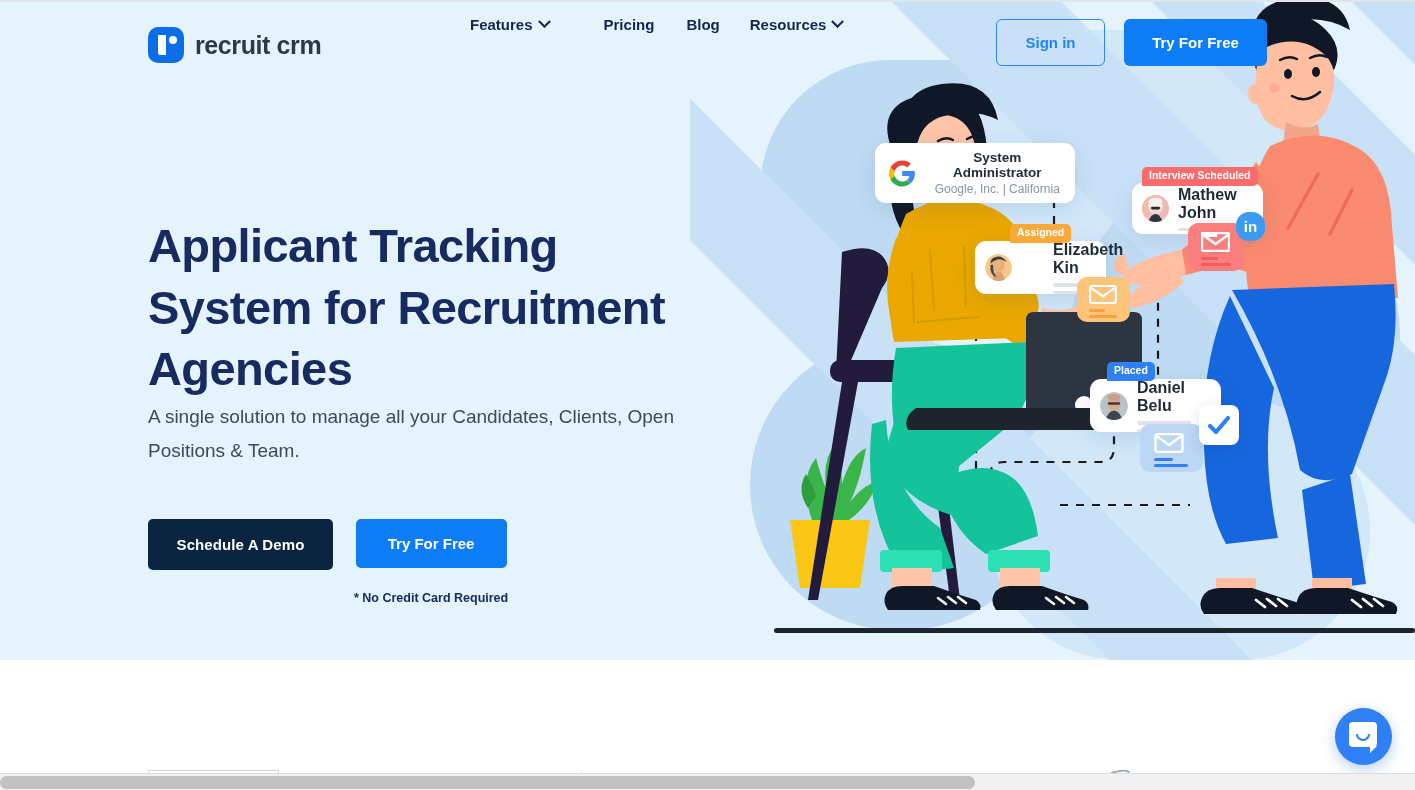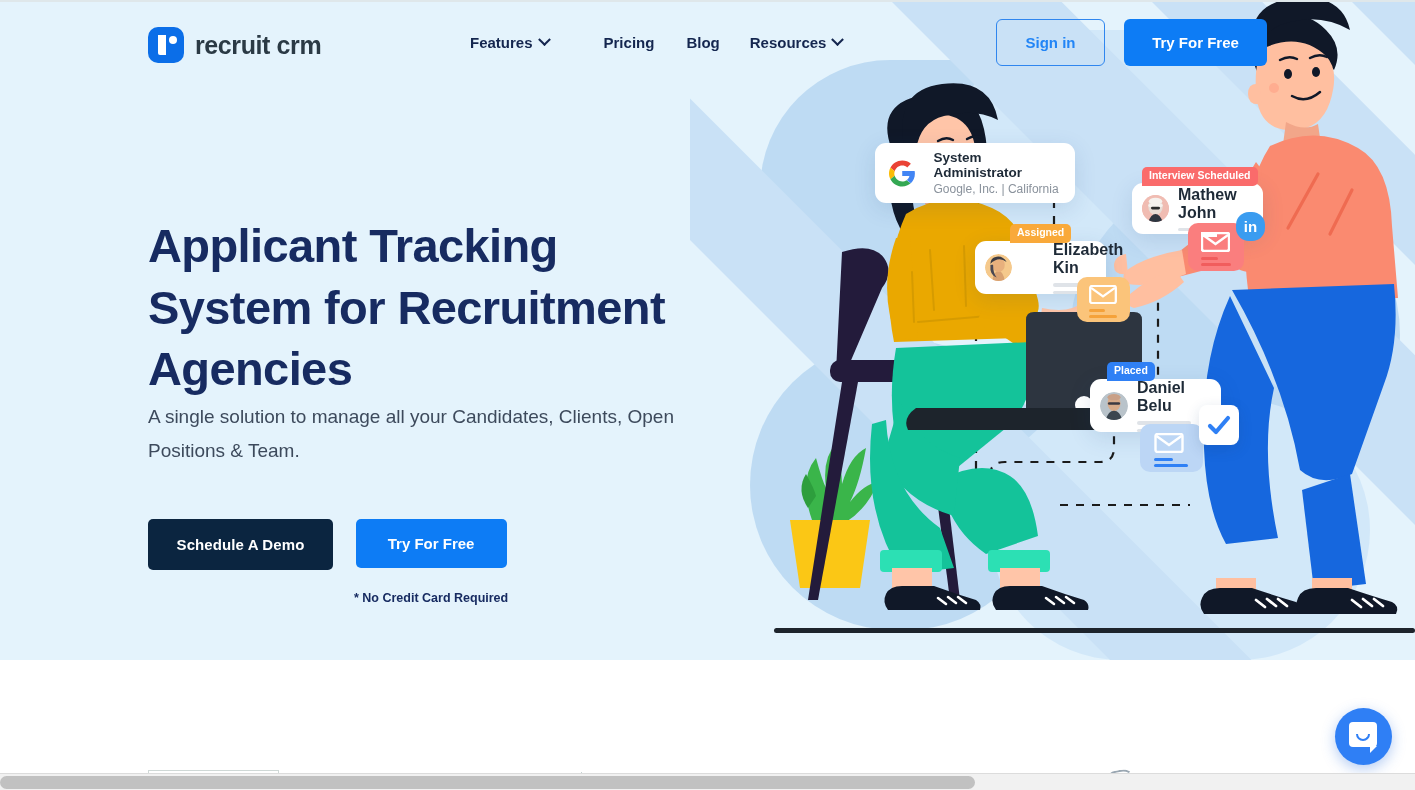--- a/index.html
+++ b/index.html
@@ -59,21 +59,21 @@
     background:#fff; border-radius:0 0 0 2px;
   }
   #logo-mark .dot {
     position:absolute; left:21px; top:9px; width:8px; height:8px;
     border-radius:50%; background:#fff;
   }
   #logo-text {
     font-size:25px; font-weight:700; color:#2b3a45; letter-spacing:-0.4px;
   }
 
-  #nav { position:absolute; left:470px; top:30px; display:flex; align-items:center; gap:0; }
+  #nav { position:absolute; left:470px; top:12px; display:flex; align-items:center; gap:0; }
   .nav-item {
     display:flex; align-items:center; gap:7px;
     font-size:15px; font-weight:700; color:#14264f;
     cursor:pointer; padding:4px 0;
   }
   .nav-gap-1 { width:55px; } .nav-gap-2 { width:32px; }
   .nav-gap-3 { width:30px; }
   .chev {
     width:9px; height:9px; border-right:2px solid #14264f; border-bottom:2px solid #14264f;
     transform:rotate(45deg) translate(-2px,-2px);
@@ -374,21 +374,21 @@
             <path d="M588 599 l 9 7"></path>
           <path d="M662 600 l 9 7"></path>
             <path d="M673 599 l 9 7"></path>
             <path d="M684 599 l 9 7"></path>
         </g>
       </g>
 
       <rect x="84" y="628" width="641" height="5" rx="2.5" fill="#1d242c"></rect>
     </svg>
 
-    <div class="mini-card" style="left:185px; top:143px; width:200px; height:60px; padding:0 14px; gap:18px;">
+    <div class="mini-card" style="left:185px; top:143px; width:200px; height:60px; padding:0 14px; gap:18px;text-align:center;">
       <svg width="29" height="29" viewBox="0 0 48 48">
         <path fill="#EA4335" d="M24 9.5c3.5 0 6.6 1.2 9 3.6l6.7-6.7C35.6 2.6 30.2.5 24 .5 14.6.5 6.5 5.9 2.6 13.7l7.8 6.1C12.3 13.9 17.6 9.5 24 9.5z"></path>
         <path fill="#FBBC05" d="M10.4 28.2c-.5-1.4-.8-2.8-.8-4.2s.3-2.9.8-4.2l-7.8-6.1C.9 16.9 0 20.3 0 24s.9 7.1 2.6 10.3l7.8-6.1z"></path>
         <path fill="#34A853" d="M24 47.5c6.2 0 11.5-2 15.3-5.6l-7.4-5.8c-2.1 1.4-4.8 2.3-7.9 2.3-6.4 0-11.7-4.4-13.6-10.2l-7.8 6.1C6.5 42.1 14.6 47.5 24 47.5z"></path>
         <path fill="#4285F4" d="M47 24c0-1.6-.2-3.2-.5-4.7H24v9.2h13c-.6 3-2.3 5.5-4.8 7.2l7.4 5.8C44.2 37.4 47 31.3 47 24z"></path>
       </svg>
       <div>
         <div class="card-name" style="font-size:13.5px;">System Administrator</div>
         <div class="card-sub">Google, Inc. | California</div>
       </div>

